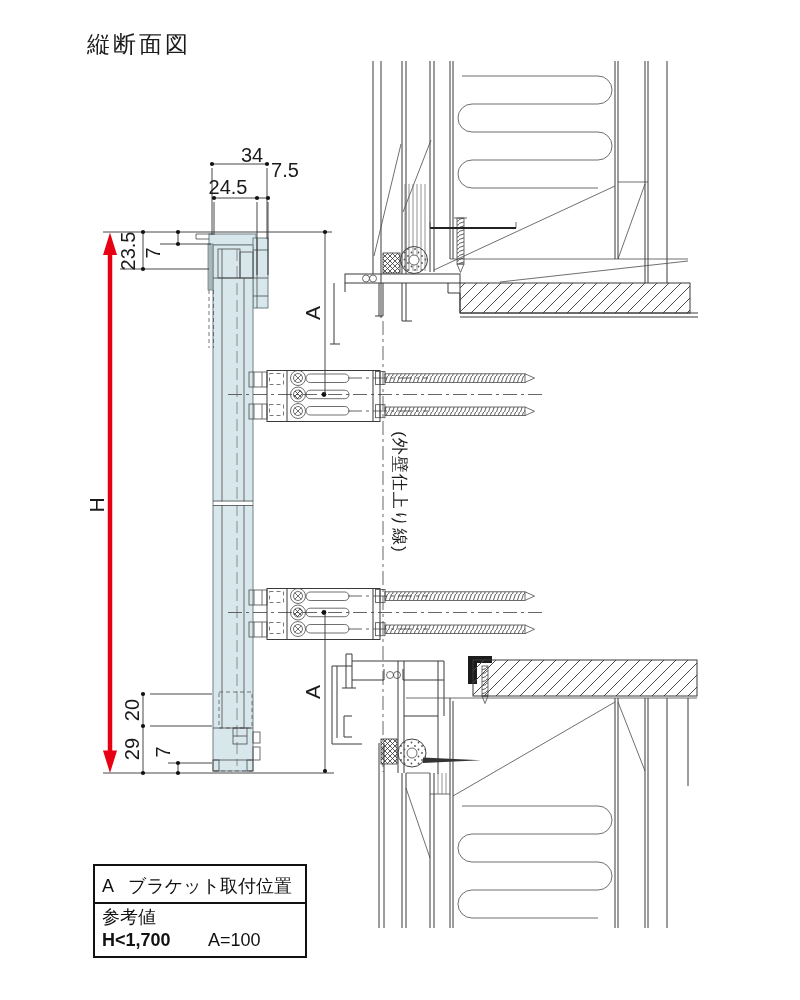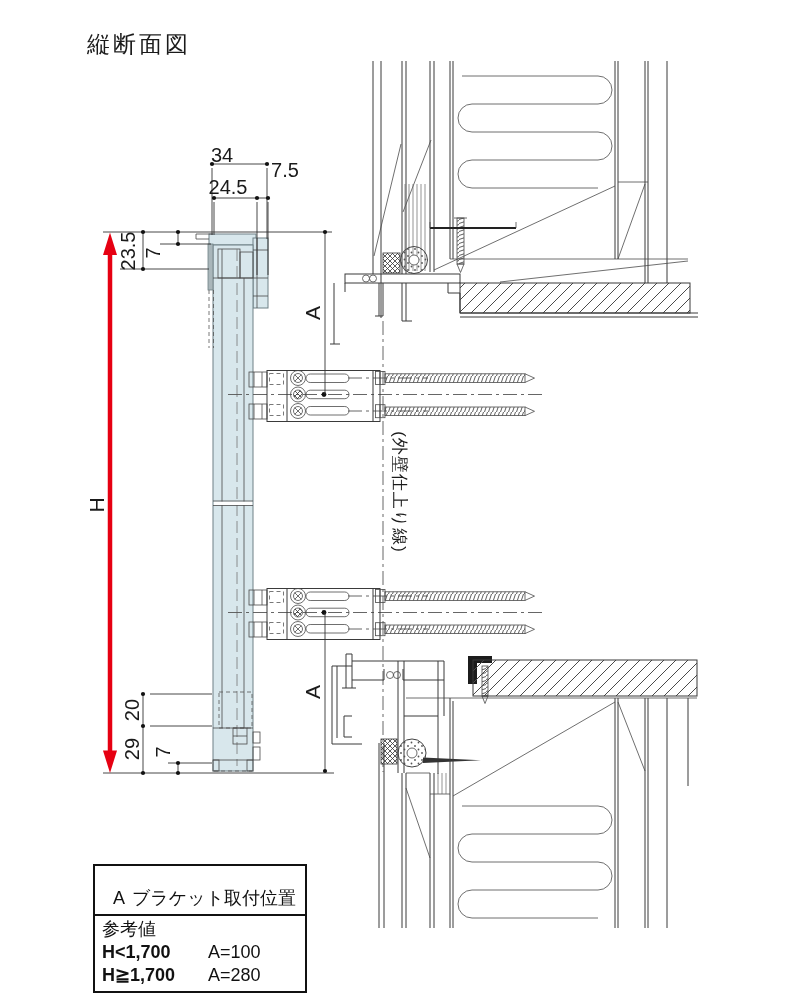--- a/index.html
+++ b/index.html
@@ -17,21 +17,21 @@
   .lbl{position:absolute;font-size:20px;line-height:1;white-space:nowrap;
        transform:translate(-50%,-50%);color:#1a1a1a;}
   .rot{transform:translate(-50%,-50%) rotate(-90deg);}
   .rot90{transform:translate(-50%,-50%) rotate(90deg);}
   .title{position:absolute;left:87px;top:13px;font-size:23px;letter-spacing:3px;color:#1a1a1a;}
   .walllbl{font-size:17px;letter-spacing:1px;}
   .big{font-size:21px;}
   
   .note{position:absolute;left:93px;top:848px;width:210px;border:2px solid #111;
         background:#fff;font-size:18px;line-height:26px;}
-  .note .secA{padding:19px 5px 3px 7px;border-bottom:2px solid #111;text-align:center;}
+  .note .secA{padding:7px 5px 3px 7px;border-bottom:2px solid #111;}
   .note .akey{display:inline-block;width:26px;}
   .note .aline2{margin-left:38px;}
   .note .secB{padding:2px 20px 4px 7px;line-height:23px;}
   .note .vrow{display:flex;}
   .note .cond{width:106px;font-weight:bold;}
 </style>
 </head>
 <body>
 
 <div id="stage">
@@ -191,21 +191,21 @@
         <circle class="dot" cx="178" cy="757" r="2.1"></circle>
     </g>
 
     <g>
       <path d="M110,236 V738" stroke="#e60012" stroke-width="4.5" fill="none"></path>
       <polygon points="110,216.5 103,239 117,239" fill="#e60012"></polygon>
       <polygon points="110,757 103,734.5 117,734.5" fill="#e60012"></polygon>
     </g>
   </svg>
 
-  <div class="lbl" style="left:222px;top:139px">34</div>
+  <div class="lbl" style="left:252px;top:139px">34</div>
   <div class="lbl" style="left:228px;top:171px">24.5</div>
   <div class="lbl" style="left:285px;top:154px">7.5</div>
   <div class="lbl rot" style="left:128px;top:235px">23.5</div>
   <div class="lbl rot" style="left:153px;top:237px">7</div>
   <div class="lbl rot big" style="left:96px;top:489px">H</div>
   <div class="lbl rot big" style="left:312px;top:297px">A</div>
   <div class="lbl rot big" style="left:312px;top:676px">A</div>
   <div class="lbl rot" style="left:132px;top:694px">20</div>
   <div class="lbl rot" style="left:132px;top:733px">29</div>
   <div class="lbl rot" style="left:163px;top:736px">7</div>
@@ -214,20 +214,16 @@
   <div class="note">
     <div class="secA">
       <div><span class="akey">A</span><span>ブラケット取付位置</span></div>
     </div>
     <div class="secB">
       <div>参考値</div>
       <div class="vrow">
         <span class="cond">H&lt;1,700</span>
         <span>A=100</span>
       </div>
-      <div class="vrow">
-        <span class="cond">H≧1,700</span>
-        <span>A=280</span>
-      </div>
     </div>
   </div>
 
 </div>
 
 </body></html>

